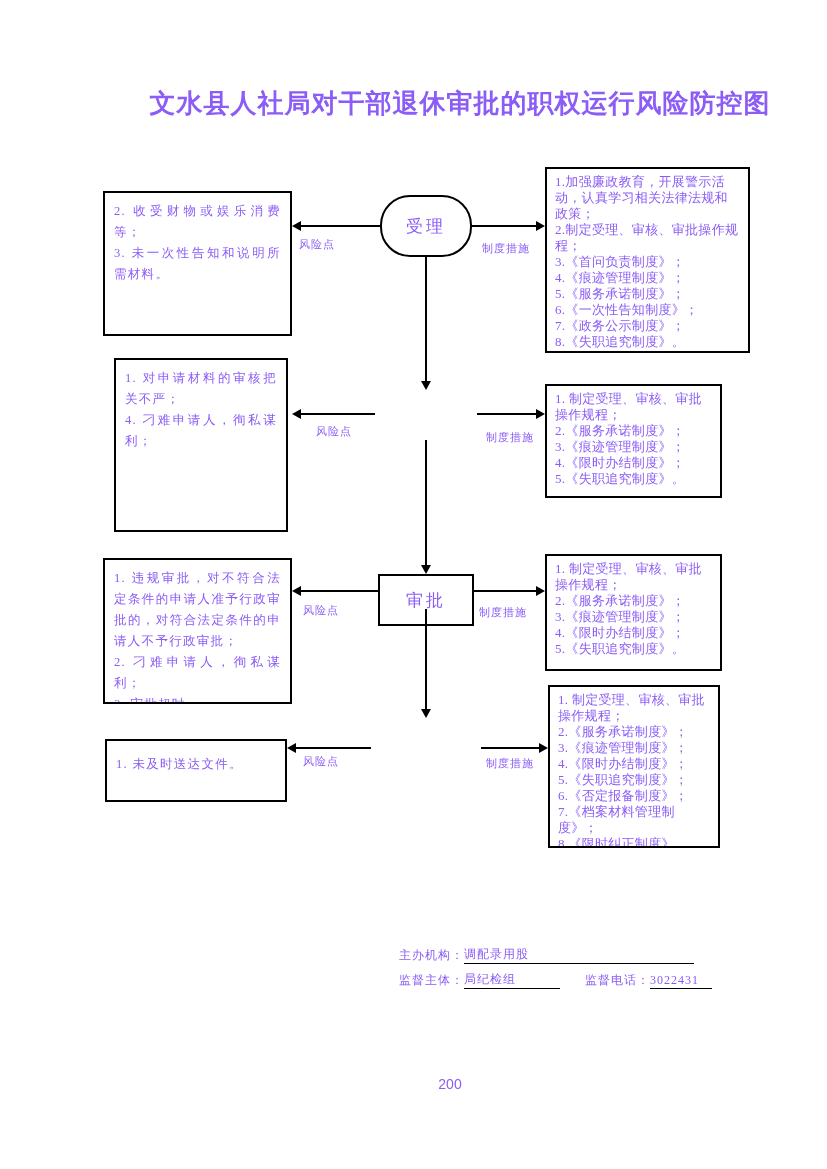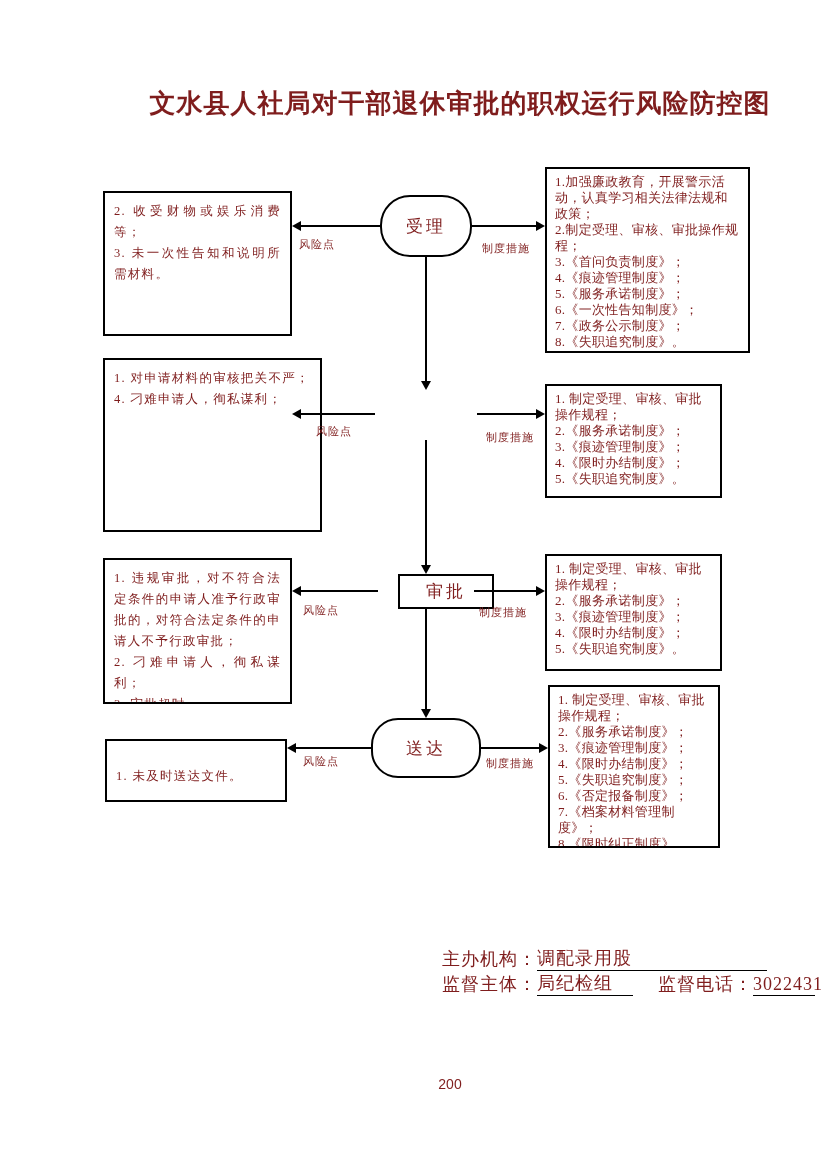--- a/index.html
+++ b/index.html
@@ -1,18 +1,18 @@
 <!DOCTYPE html>
 <html><head>
 <meta charset="utf-8">
 <style>
   html,body { margin:0; padding:0; background:#ffffff; }
   #page {
     position:relative; width:827px; height:1169px; background:#ffffff;
-    font-family:"Liberation Serif","DejaVu Serif",serif; color:#7f1d1d;
+    font-family:"Liberation Serif","DejaVu Serif",serif; color:#8b5cf6;
     overflow:hidden;
   }
   #title {
     position:absolute; left:130px; top:86px; width:660px;
     text-align:center; font-size:26px; font-weight:bold;
     font-family:"Liberation Sans","DejaVu Sans",sans-serif;
     letter-spacing:1px; white-space:nowrap;
   }
   .box { position:absolute; border:2px solid #000; background:#fff; box-sizing:border-box; overflow:hidden;margin-top:21px; }
   .risk-box  { font-size:12.5px; line-height:21px; padding:8px 9px; letter-spacing:1.3px; text-align:justify; }
@@ -31,21 +31,21 @@
   }
   .ah-r::after {
     content:""; position:absolute; right:-9px; top:-4px; width:0; height:0;
     border-top:5px solid transparent; border-bottom:5px solid transparent; border-left:9px solid #000;
   }
   .ah-d::after {
     content:""; position:absolute; left:-4px; bottom:-9px; width:0; height:0;
     border-left:5px solid transparent; border-right:5px solid transparent; border-top:9px solid #000;
   }
   .flabel { position:absolute; font-size:11px; letter-spacing:1px; white-space:nowrap; }
-  .footer-line { position:absolute; left:442px; font-size:18px; letter-spacing:1px; white-space:nowrap; }
+  .footer-line { position:absolute; left:399px; font-size:12px; letter-spacing:1px; white-space:nowrap; }
   .uline { display:inline-block; border-bottom:1px solid #000; vertical-align:bottom; }
   .u-host  { width:230px; }
   .u-sup   { width:96px; }
   .u-phone { width:62px; }
   .phone-label { margin-left:25px; }
   #page-number {
     position:absolute; left:425px; top:1076px; width:50px; text-align:center;
     font-size:14px; font-family:"Liberation Sans","DejaVu Sans",sans-serif;
   }
 </style>
@@ -73,21 +73,21 @@
     <div>7.《政务公示制度》；</div>
     <div>8.《失职追究制度》。</div>
   </div>
 
   <div class="hline ah-l" style="left:301px;top:225px;width:79px;"></div>
   <div class="hline ah-r" style="left:472px;top:225px;width:64px;"></div>
   <div class="flabel" style="left:299px;top:237px;">风险点</div>
   <div class="flabel" style="left:482px;top:241px;">制度措施</div>
   <div class="vline ah-d" style="left:425px;top:256px;height:125px;"></div>
 
-  <div class="box risk-box" style="left:103px;top:337px;width:219px;height:174px;">
+  <div class="box risk-box" style="left:114px;top:337px;width:174px;height:174px;">
     <div>1. 对申请材料的审核把关不严；</div>
     <div>4. 刁难申请人，徇私谋利；</div>
 
   </div>
 
 
   <div class="box measure-box" style="left:545px;top:363px;width:177px;height:114px;">
     <div>1. 制定受理、审核、审批操作规程；</div>
     <div>2.《服务承诺制度》；</div>
     <div>3.《痕迹管理制度》；</div>
@@ -100,41 +100,40 @@
   <div class="flabel" style="left:316px;top:424px;">风险点</div>
   <div class="flabel" style="left:486px;top:430px;">制度措施</div>
   <div class="vline ah-d" style="left:425px;top:440px;height:125px;"></div>
 
   <div class="box risk-box" style="left:103px;top:537px;width:189px;height:146px;">
     <div>1. 违规审批，对不符合法定条件的申请人准予行政审批的，对符合法定条件的申请人不予行政审批；</div>
     <div>2. 刁难申请人，徇私谋利；</div>
     <div>3. 审批超时。</div>
   </div>
 
-  <div class="node" style="left:398px;top:574px;width:96px;height:35px;">审批</div>
+  <div class="node" style="left:378px;top:574px;width:96px;height:52px;">审批</div>
 
   <div class="box measure-box" style="left:545px;top:533px;width:177px;height:117px;">
     <div>1. 制定受理、审核、审批操作规程；</div>
     <div>2.《服务承诺制度》；</div>
     <div>3.《痕迹管理制度》；</div>
     <div>4.《限时办结制度》；</div>
     <div>5.《失职追究制度》。</div>
   </div>
 
   <div class="hline ah-l" style="left:301px;top:590px;width:77px;"></div>
   <div class="hline ah-r" style="left:474px;top:590px;width:62px;"></div>
   <div class="flabel" style="left:303px;top:603px;">风险点</div>
   <div class="flabel" style="left:479px;top:605px;">制度措施</div>
   <div class="vline ah-d" style="left:425px;top:609px;height:100px;"></div>
 
-  <div class="box risk-box" style="left:105px;top:718px;width:182px;height:63px;padding-top:25px;">
+  <div class="box risk-box" style="left:105px;top:718px;width:182px;height:63px;padding-top:13px;">
     <div>1. 未及时送达文件。</div>
   </div>
 
-  <div class="node stadium" style="left:371px;top:718px;width:110px;height:60px;border-radius:27px;">送达</div>
 
   <div class="box measure-box" style="left:548px;top:664px;width:172px;height:163px;">
     <div>1. 制定受理、审核、审批操作规程；</div>
     <div>2.《服务承诺制度》；</div>
     <div>3.《痕迹管理制度》；</div>
     <div>4.《限时办结制度》；</div>
     <div>5.《失职追究制度》；</div>
     <div>6.《否定报备制度》；</div>
     <div>7.《档案材料管理制度》；</div>
     <div>8.《限时纠正制度》。</div>

